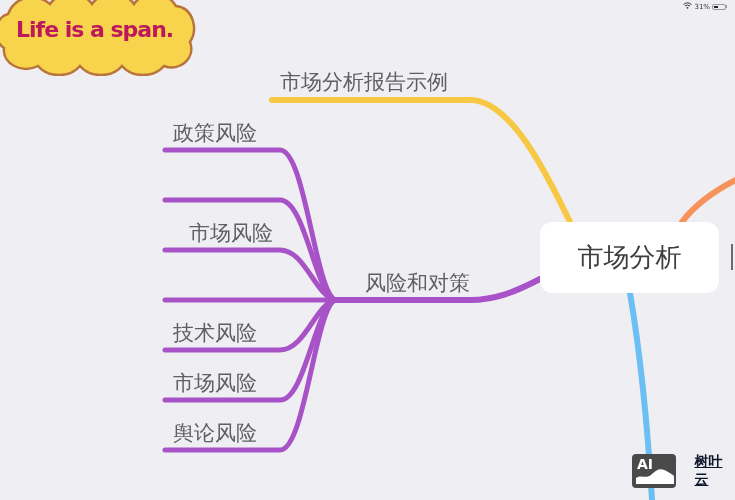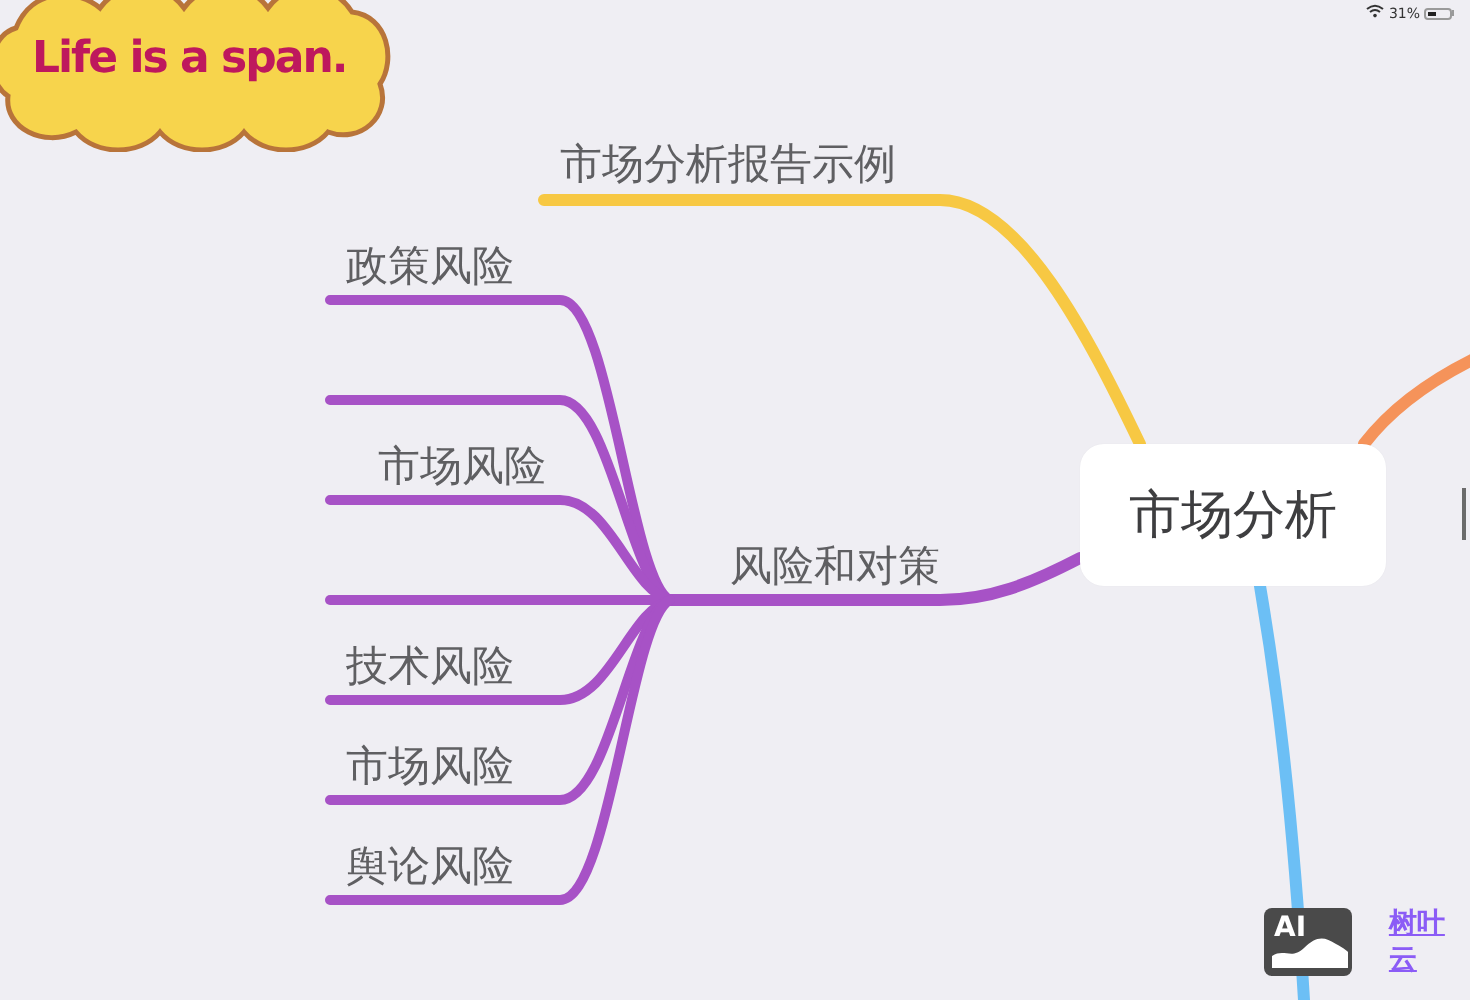--- a/index.html
+++ b/index.html
@@ -24,21 +24,21 @@
       color: #5f5f62;
       font-size: 21px;
       line-height: 24px;
       white-space: nowrap;
       letter-spacing: 0px;
     }
     .root-node {
       position: absolute;
       left: 540px;
       top: 222px;
-      width: 153px;
+      width: 179px;
       height: 71px;
       background: #ffffff;
       border-radius: 12px;
       display: flex;
       align-items: center;
       justify-content: center;
       color: #3e3e40;
       font-size: 26px;
       box-shadow: 0 0 1px rgba(0,0,0,0.04);
     }
@@ -107,21 +107,21 @@
       position: absolute;
       left: 5px;
       top: 2px;
       color: #fff;
       font-weight: bold;
       font-size: 14px;
       line-height: 16px;
     }
     .watermark-text {
       font-size: 14px;
-      color: #8b5cf6;
+      color: #0f172a;
       font-weight: bold;
       text-decoration: underline;
     }
     .right-cursor {
       position: absolute;
       left: 731px;
       top: 244px;
       width: 2px;
       height: 26px;
       background: #6b6b6b;

